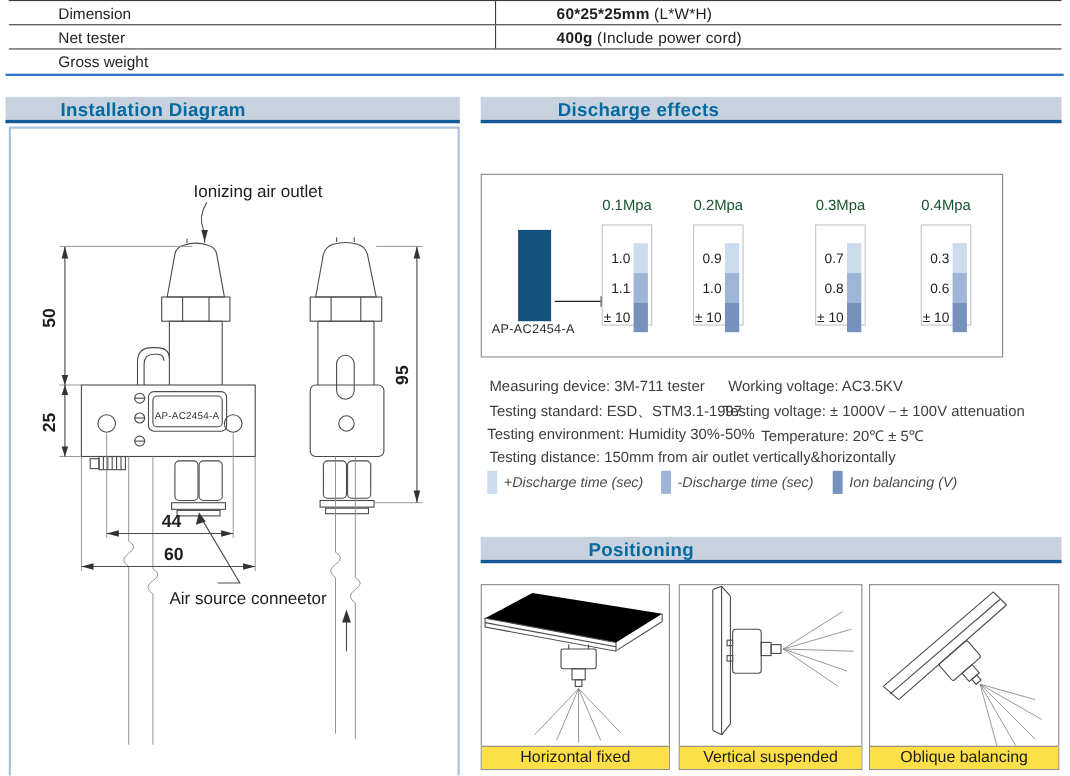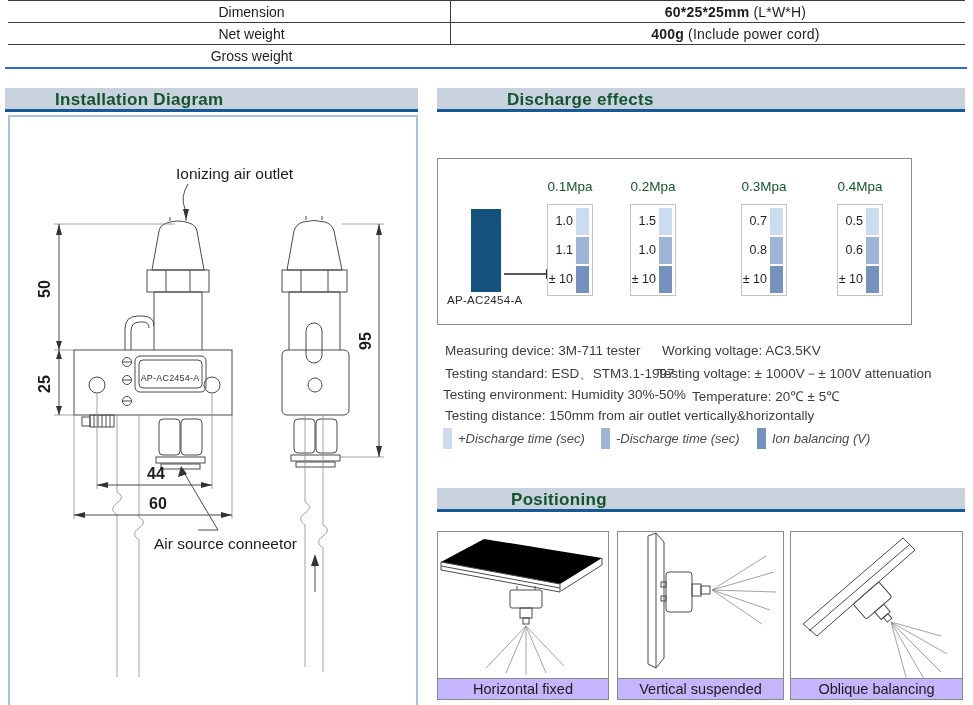--- a/index.html
+++ b/index.html
@@ -1,36 +1,36 @@
 <!DOCTYPE html>
 <html><head>
 <meta charset="utf-8">
 <style>
   * { margin:0; padding:0; box-sizing:border-box; }
   html,body { background:#fff; }
   body { width:973px; height:705px; position:relative; overflow:hidden;
          font-family:"Liberation Sans", sans-serif; color:#222; }
 
   
-  .spec-table { position:absolute; left:8px; top:0; width:957px; border-top:1px solid #3c3c3c;text-align:center; }
+  .spec-table { position:absolute; left:8px; top:0; width:957px; border-top:1px solid #3c3c3c; }
   .spec-row { display:flex; height:22px; border-bottom:1px solid #3c3c3c; }
   .spec-row:last-child { border-bottom:none; height:23px; }
   .spec-label { width:442px; padding-left:45px; font-size:14px; line-height:22px; color:#1e1e1e; }
   .spec-value { flex:1; padding-left:55px; font-size:14px; line-height:22px; color:#1e1e1e;
                 border-left:1px solid #3c3c3c; font-weight:bold; letter-spacing:.2px; }
   .spec-value .lite { font-weight:normal; }
   .blue-rule { position:absolute; left:5px; top:67px; width:962px; height:2px; background:#2a6fc0; }
 
   
   .section-header { position:absolute; height:24px; background:#c7d2de;
                     border-bottom:3px solid #155a96; font-weight:bold; font-size:17px;
-                    color:#14532d; line-height:23px; letter-spacing:.3px; }
+                    color:#0369a1; line-height:23px; letter-spacing:.3px; }
   #hdr-install { left:5px; top:88px; width:413px; padding-left:50px; }
   #hdr-discharge { left:437px; top:88px; width:528px; padding-left:70px; }
-  #hdr-positioning { left:437px; top:488px; width:528px; padding-left:74px; }
+  #hdr-positioning { left:437px; top:488px; width:528px; padding-left:98px; }
 
   
   .install-panel { position:absolute; left:8px; top:115px; width:410px; height:704px;
                    border:2px solid #a9c4da; background:#fff; }
 
   
   svg.draw { display:block; }
   svg.draw path, svg.draw rect, svg.draw line, svg.draw circle, svg.draw polyline
     { fill:none; stroke:#4a4a4a; stroke-width:1; }
   svg.draw .arr { fill:#333; stroke:none; }
@@ -44,53 +44,53 @@
 
   
   .chart-box { position:absolute; left:437px; top:158px; width:475px; height:167px;
                border:1px solid #8a8a8a; background:#fff; }
   .device-rect { position:absolute; left:33px; top:50px; width:30px; height:83px; background:#14527d; }
   .device-label { position:absolute; left:9px; top:135px; font-size:11.5px; color:#2b2b2b; letter-spacing:.3px; }
   .flow-arrow { position:absolute; left:66px; top:105px; }
   .pcol { position:absolute; width:46px; top:20px; }
   .pcol-h { text-align:center; font-size:13.5px; color:#14532d; height:18px; }
   .pcol-box { margin-top:7px; height:92px; border:1.5px solid #c4c4c4; background:#fff;
-              display:flex; flex-direction:column; justify-content:space-between; padding:2px 3px; }
+              display:flex; flex-direction:column; justify-content:space-between; padding:16px 3px; }
   .prow { display:flex; align-items:center; justify-content:flex-end; height:28px; }
   .prow .v { font-size:12.5px; color:#1e1e1e; margin-right:3px; white-space:nowrap; }
   .prow .sw { width:13px; height:27px; flex:0 0 13px; }
   .sw-light { background:#ccdcee; }
   .sw-mid   { background:#9fb5d8; }
   .sw-dark  { background:#7591bc; }
 
   
   .note { position:absolute; font-size:13.5px; color:#3d3d3d; white-space:nowrap; }
   .legend-item { position:absolute; top:428px; display:flex; align-items:flex-start;font-style:italic; }
   .legend-sw { width:9px; height:21px; margin-right:6px; }
   .legend-label { font-size:13px; color:#4a4a4a; line-height:21px; white-space:nowrap; }
 
   
   .pos-box { position:absolute; top:531px; height:169px; border:1px solid #8a8a8a; background:#fff; }
   #pos1 { left:437px; width:172px; }
   #pos2 { left:617px; width:167px; }
   #pos3 { left:790px; width:173px; }
   .pos-draw { height:146px; overflow:hidden; }
-  .pos-label { height:21px; background:#c4b5fd; border-top:1px solid #8a8a8a;
+  .pos-label { height:21px; background:#fde047; border-top:1px solid #8a8a8a;
                text-align:center; font-size:14.5px; line-height:20px; color:#1c1c1c; }
 </style>
 </head>
 <body>
 
 <div class="spec-table">
   <div class="spec-row">
     <div class="spec-label">Dimension</div>
     <div class="spec-value"><span>60*25*25mm</span><span class="lite"> (L*W*H)</span></div>
   </div>
   <div class="spec-row">
-    <div class="spec-label">Net weight</div>
+    <div class="spec-label">Net tester</div>
     <div class="spec-value"><span>400g</span><span class="lite"> (Include power cord)</span></div>
   </div>
   <div class="spec-row">
     <div class="spec-label">Gross weight</div>
   </div>
 </div>
 <div class="blue-rule"></div>
 
 <div id="hdr-install" class="section-header">Installation Diagram</div>
 <div id="hdr-discharge" class="section-header">Discharge effects</div>
@@ -231,21 +231,21 @@
       <div class="prow">
           <span class="v">± 10</span>
           <span class="sw sw-dark"></span>
         </div>
     </div>
   </div>
   <div class="pcol" style="left:192px">
     <div class="pcol-h">0.2Mpa</div>
     <div class="pcol-box">
       <div class="prow">
-          <span class="v">1.5</span>
+          <span class="v">0.9</span>
           <span class="sw sw-light"></span>
         </div>
       <div class="prow">
           <span class="v">1.0</span>
           <span class="sw sw-mid"></span>
         </div>
       <div class="prow">
           <span class="v">± 10</span>
           <span class="sw sw-dark"></span>
         </div>
@@ -265,21 +265,21 @@
       <div class="prow">
           <span class="v">± 10</span>
           <span class="sw sw-dark"></span>
         </div>
     </div>
   </div>
   <div class="pcol" style="left:399px">
     <div class="pcol-h">0.4Mpa</div>
     <div class="pcol-box">
       <div class="prow">
-          <span class="v">0.5</span>
+          <span class="v">0.3</span>
           <span class="sw sw-light"></span>
         </div>
       <div class="prow">
           <span class="v">0.6</span>
           <span class="sw sw-mid"></span>
         </div>
       <div class="prow">
           <span class="v">± 10</span>
           <span class="sw sw-dark"></span>
         </div>

